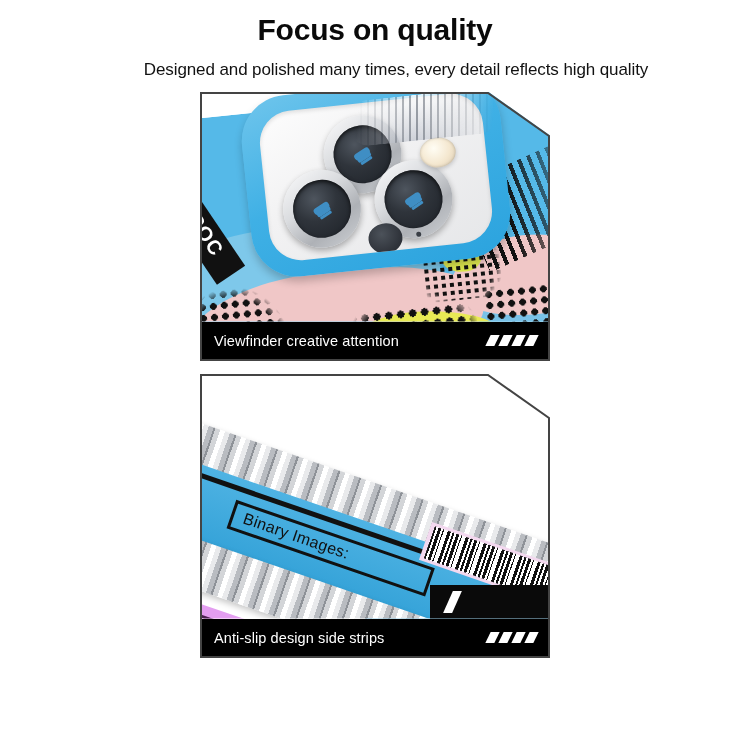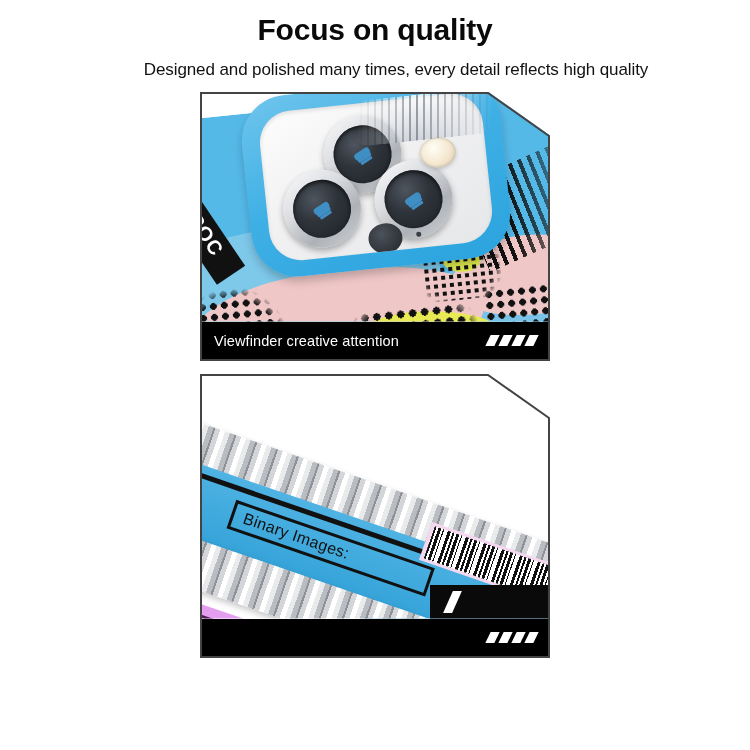--- a/index.html
+++ b/index.html
@@ -418,20 +418,21 @@
 
           <div class="band rib rib-bot"></div>
 
           <div class="p2-blackcorner">
             <i class="bc-slash"></i>
           </div>
         </div>
       </div>
 
       <div class="caption">
+        <span class="caption-text">Anti-slip design side strips</span>
         <span class="slashes">
           <i class="slash"></i>
           <i class="slash"></i>
           <i class="slash"></i>
           <i class="slash"></i>
         </span>
       </div>
     </div>
 
   </div>

